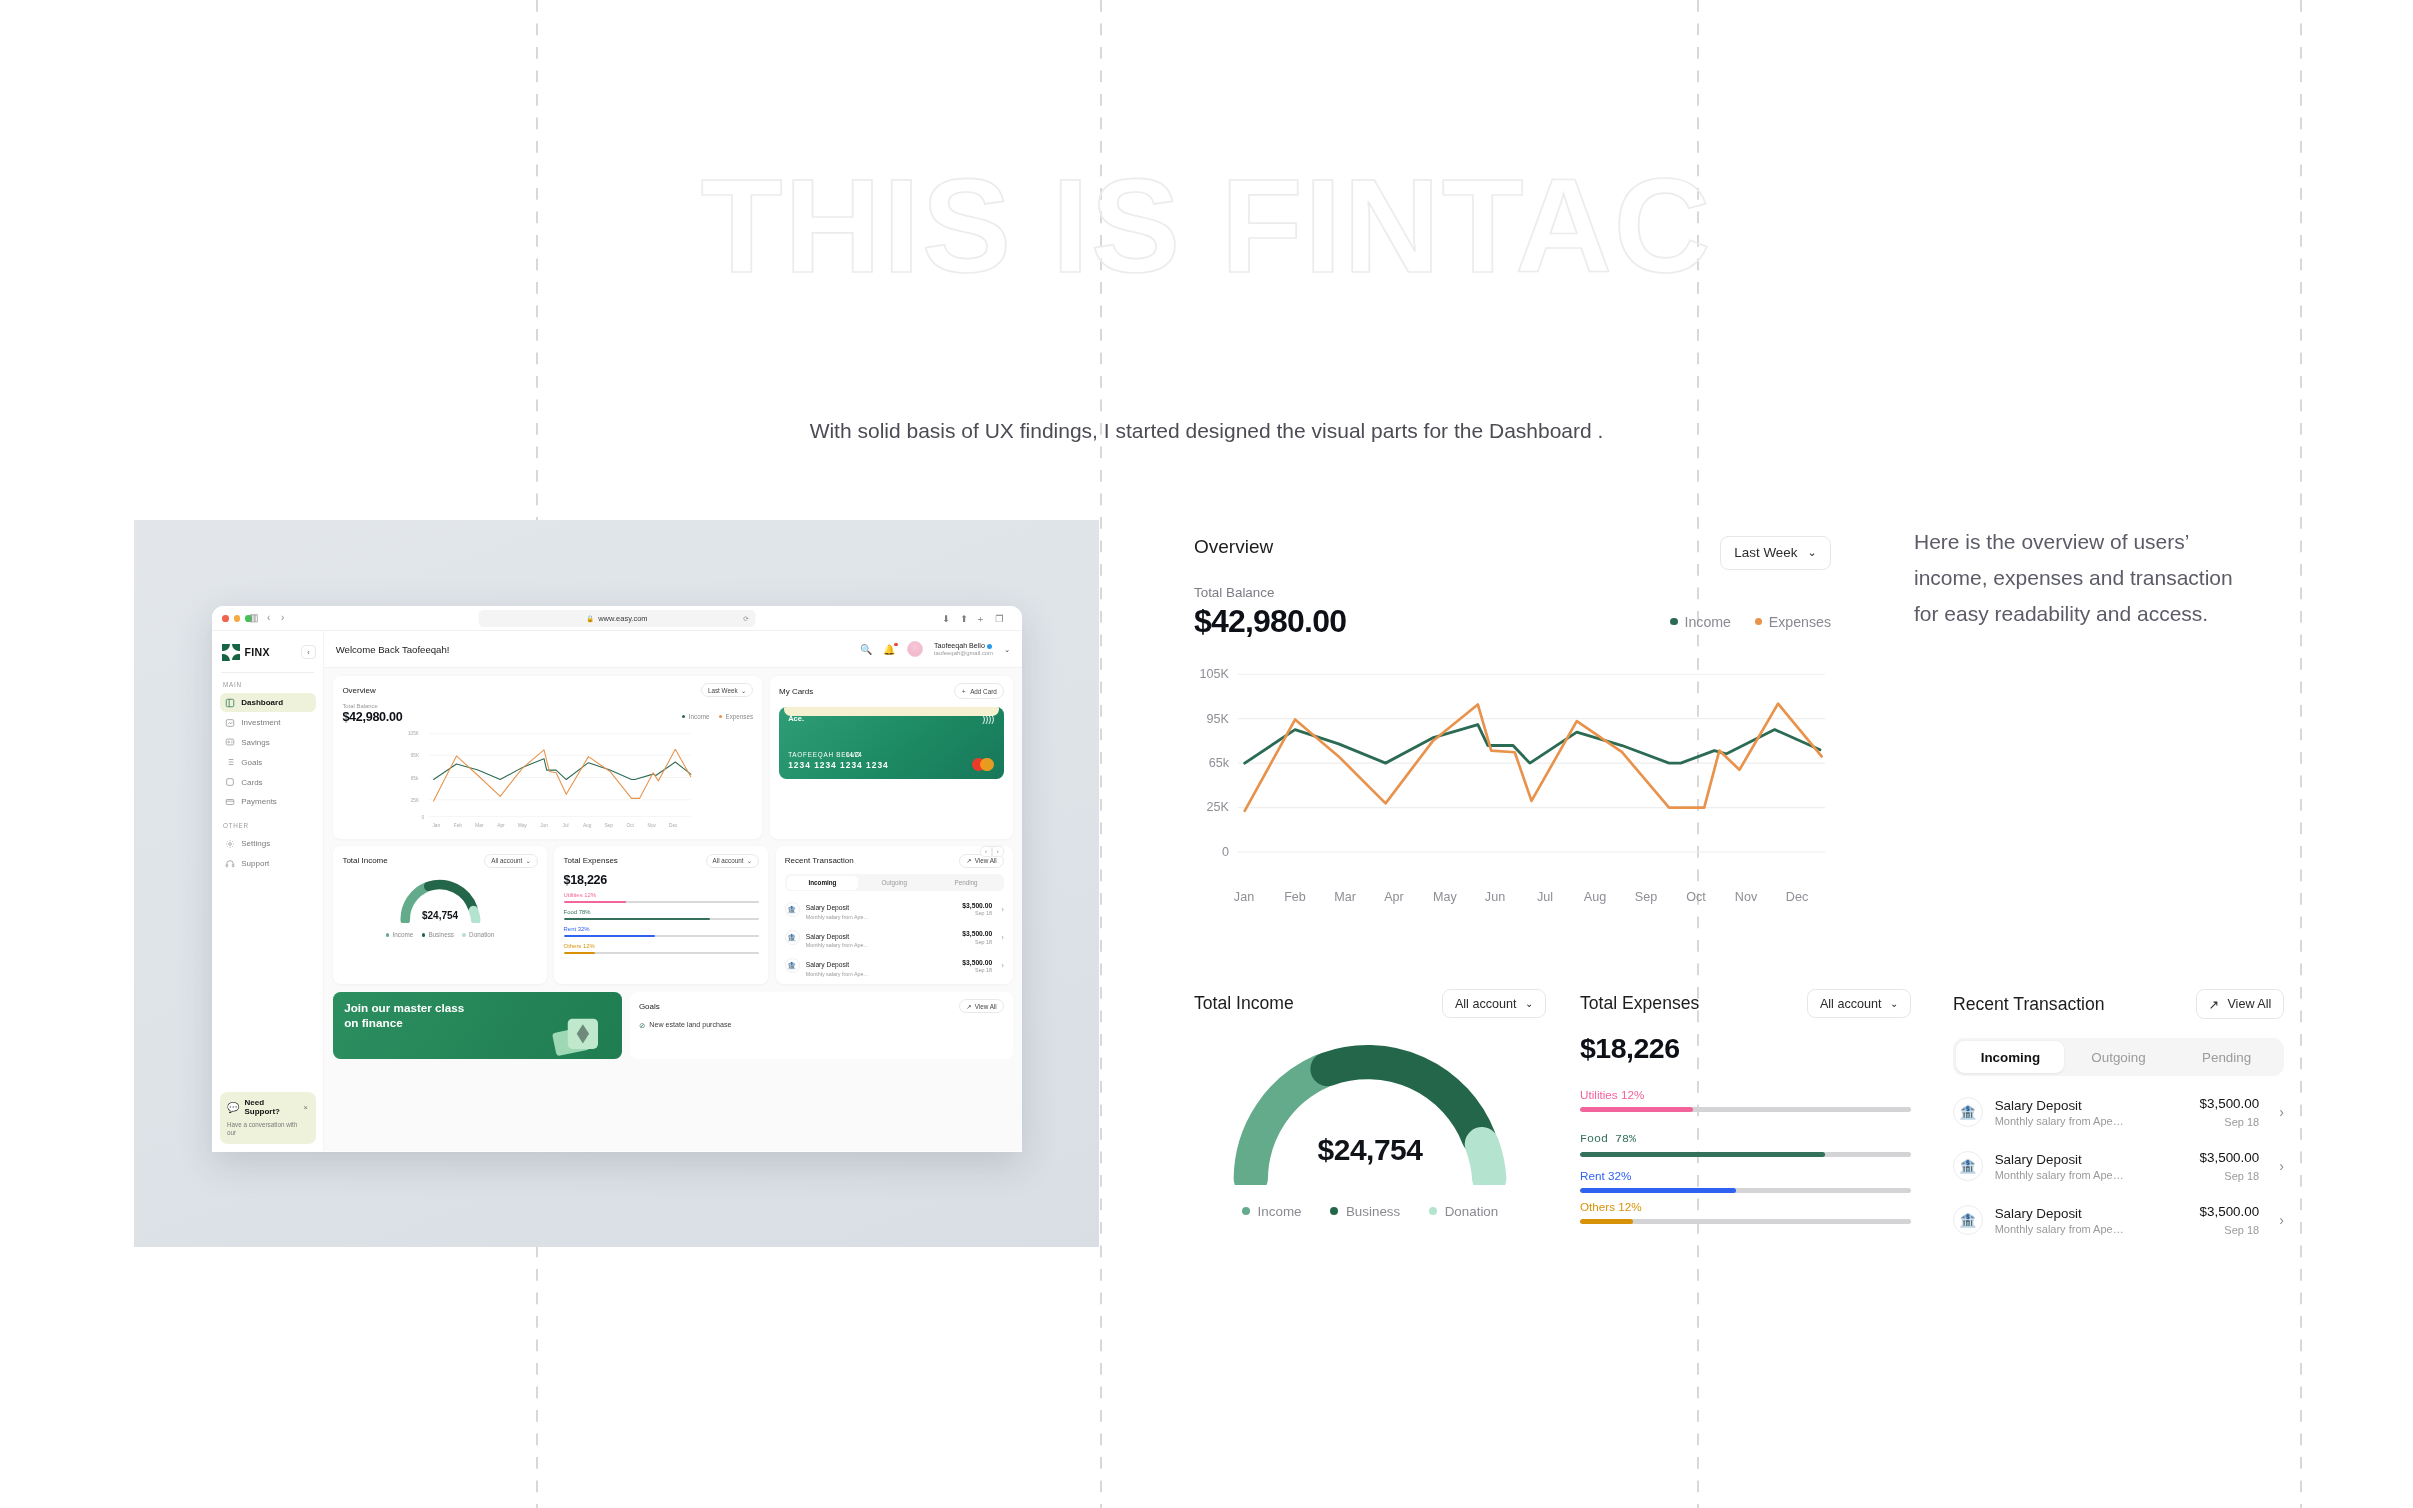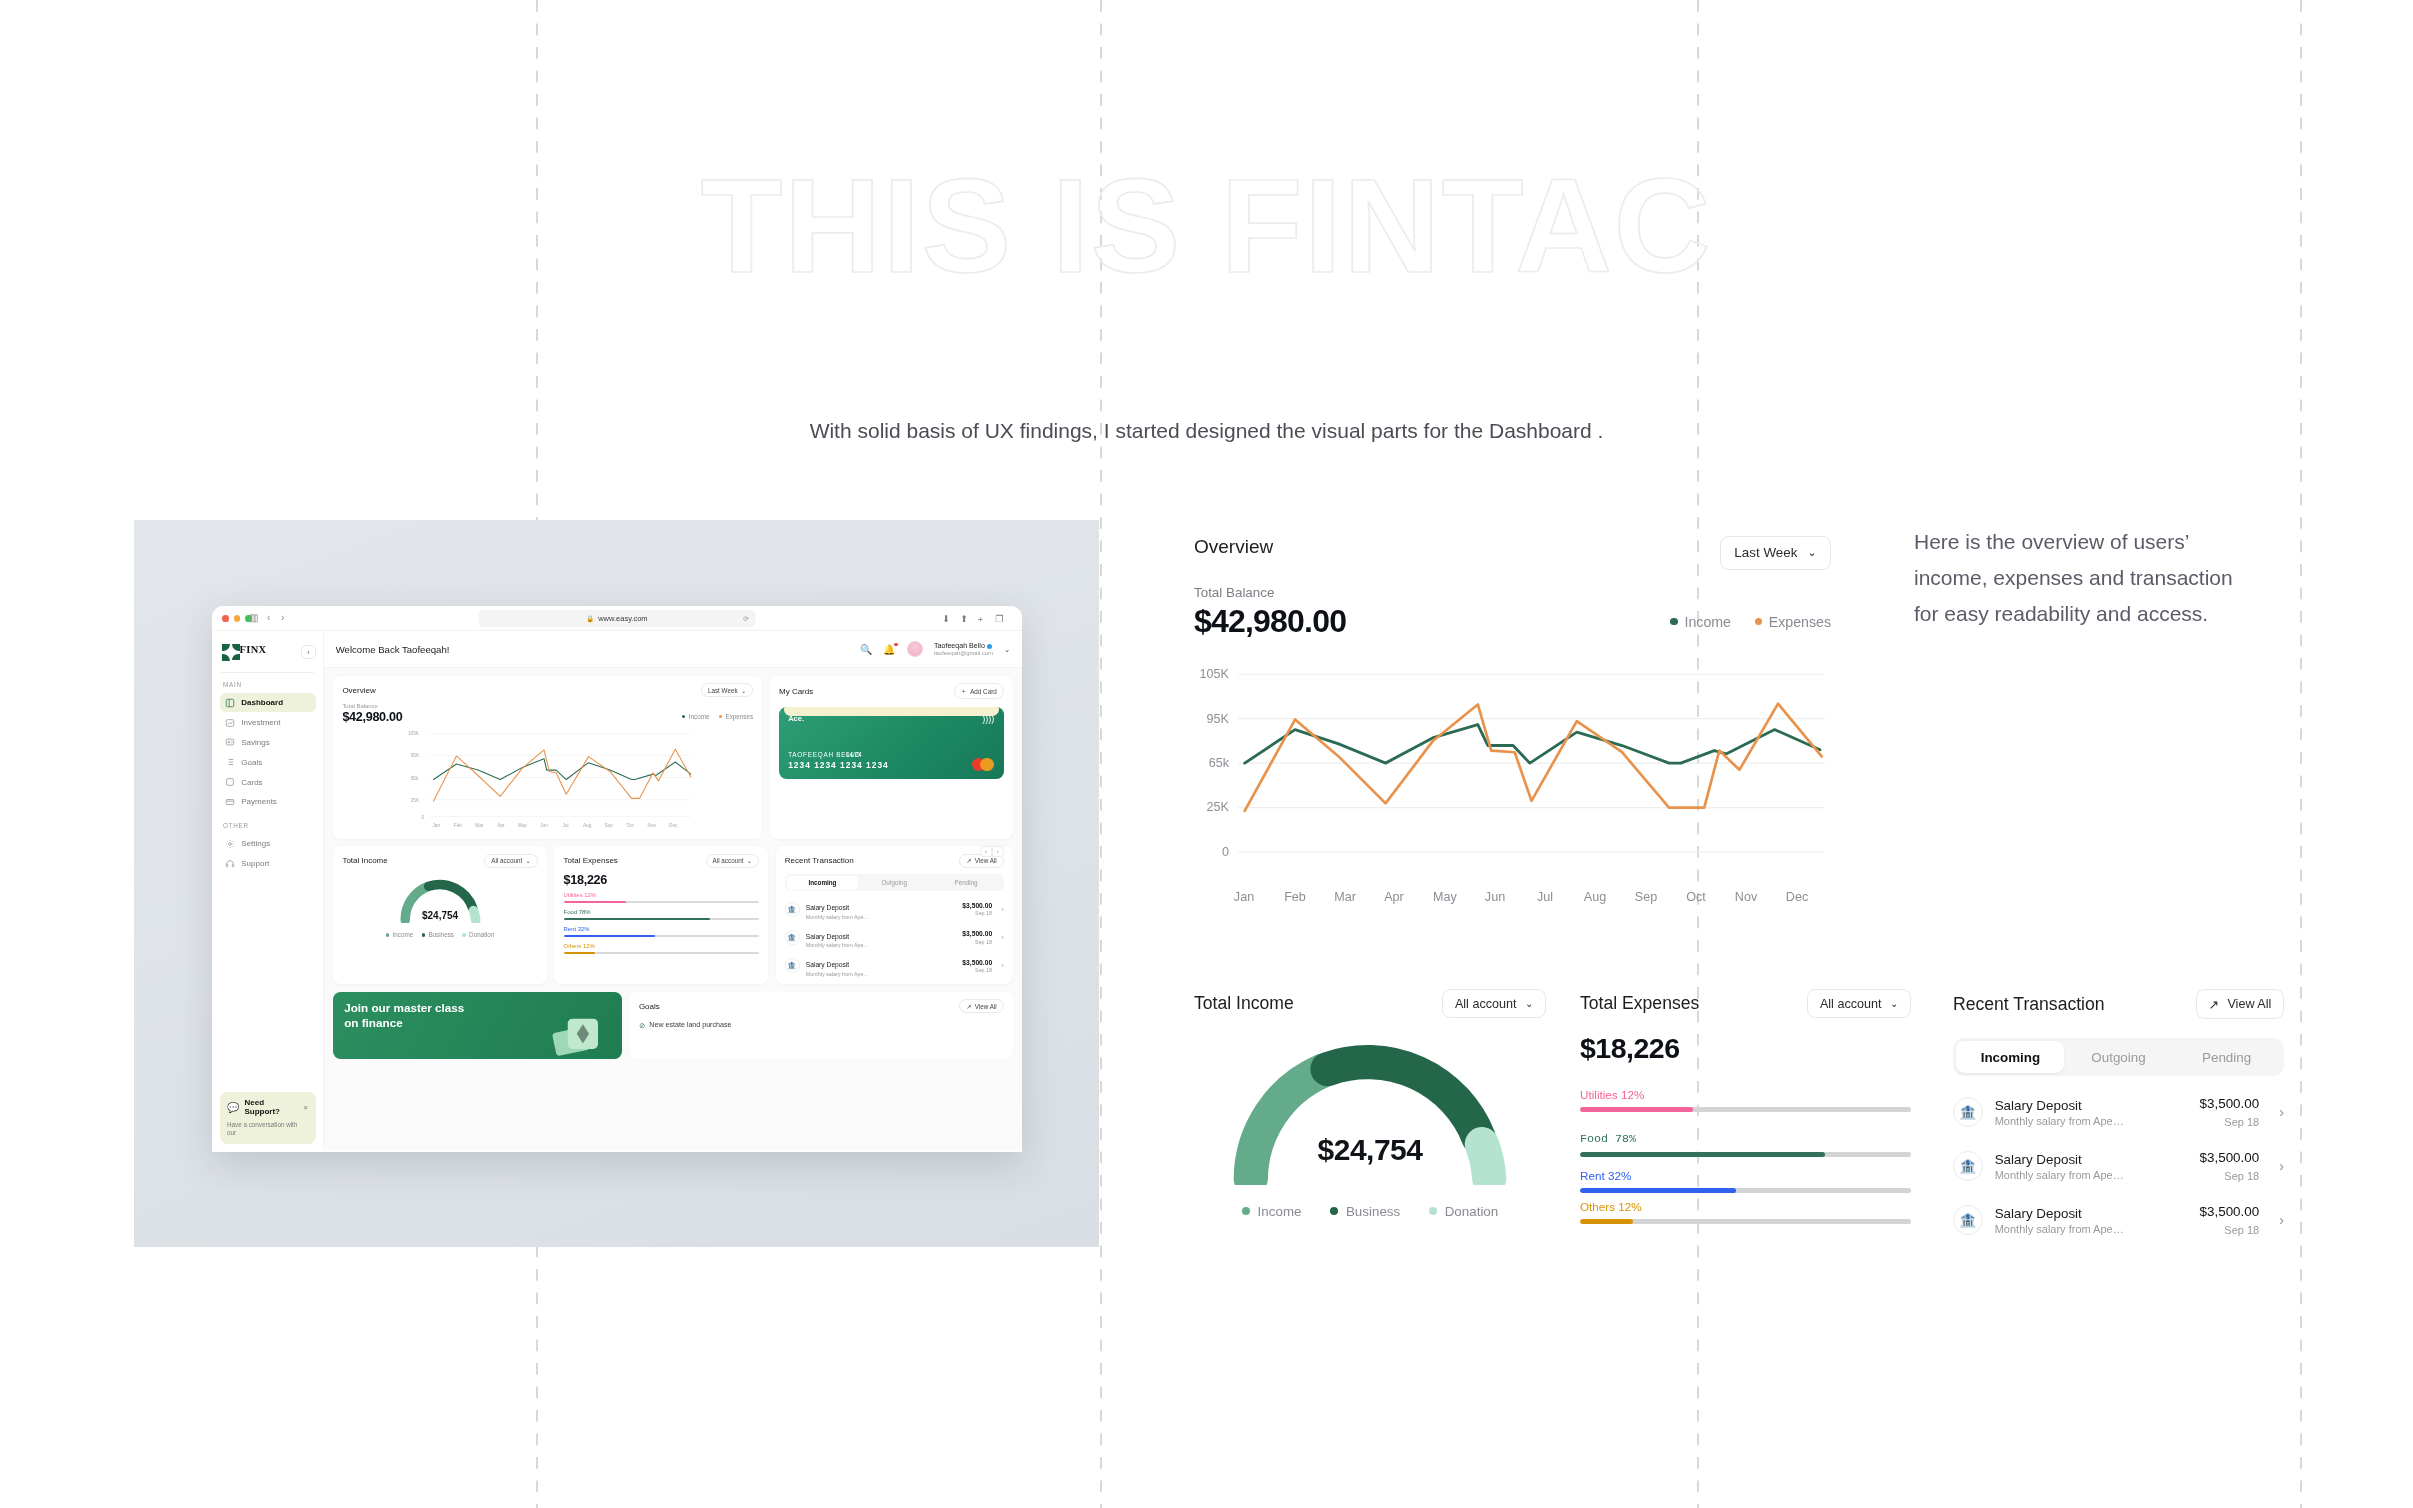--- a/index.html
+++ b/index.html
@@ -60,21 +60,21 @@
     position:absolute; left:50%; transform:translateX(-50%); top:4.2px;
     width:277px; height:17px; background:#f4f4f5; border-radius:5px;
     display:flex; align-items:center; justify-content:center; gap:3.4px;
     font-size:7.5px; color:#3a3a3a;
   }
   .bright-ico{position:absolute; top:6.7px; font-size:9.2px; color:#7d7d7d;}
 
   .bbody { display:flex; height:520px; }
   .side { width:112px; background:#fff; padding:8.4px 7.5px 0 7.5px; position:relative; border-right:0.8px solid #f4f4f4;}
   .brand { display:flex; align-items:center; justify-content:space-between; margin:4.2px 0 11px 2.5px; }
-  .brandL{display:flex;font-family:Liberation Serif, serif;}
+  .brandL{display:flex;align-items:center;gap:5px;}
   .logo { width:17.6px;height:17.6px; position:relative; }
   .logo i{position:absolute;background:#176445;display:block;}
   .logo i:nth-child(1){left:0;top:0;width:7.5px;height:7.5px;border-radius:0 0 7.5px 0;}
   .logo i:nth-child(2){right:0;top:0.8px;width:7.5px;height:6.7px;border-radius:0 0 0 7.5px;}
   .logo i:nth-child(3){left:0;bottom:0;width:7.5px;height:7.5px;border-radius:0 7.5px 0 0;}
   .logo i:nth-child(4){right:0;bottom:0.8px;width:7.5px;height:6.7px;border-radius:7.5px 0 0 0;}
   .brandT { font-size:10.5px; font-weight:700; color:#121212; letter-spacing:0.3px;}
   .collapse { width:14.2px;height:14.2px;border:0.8px solid #e7e7e7;border-radius:4.2px;display:flex;align-items:center;justify-content:center;font-size:7.5px;color:#555;background:#fff;}
   .sdiv{height:0.8px;background:#eee;margin:0 1.7px 8.4px 1.7px;}
   .sgrp{font-size:6.3px;letter-spacing:0.8px;color:#9a9a9a;margin:0 0 5px 3.4px;font-weight:500;}

